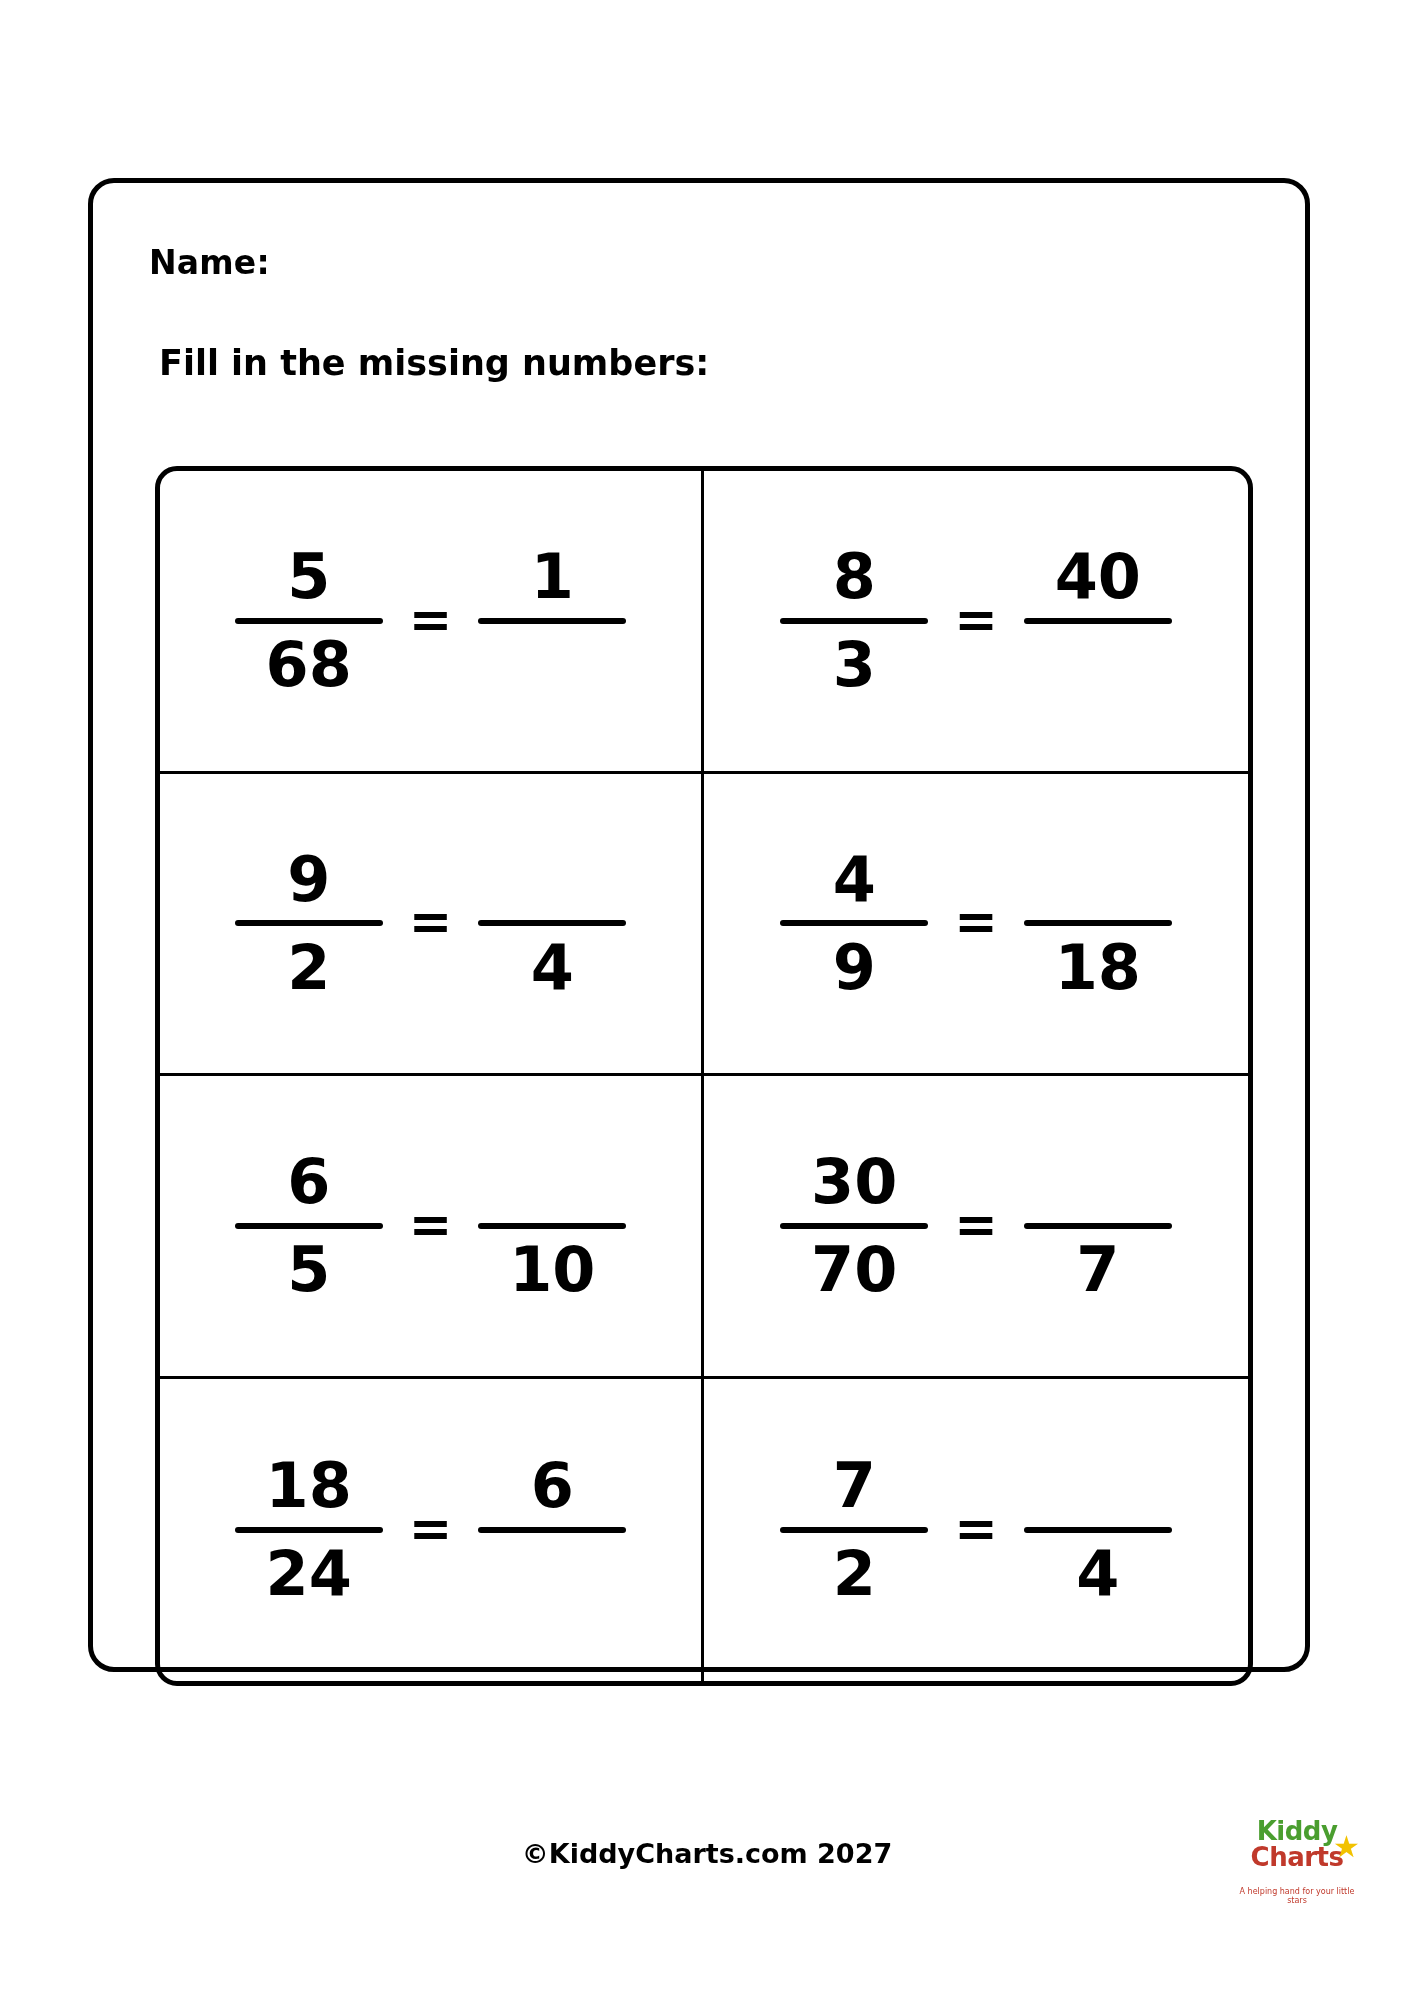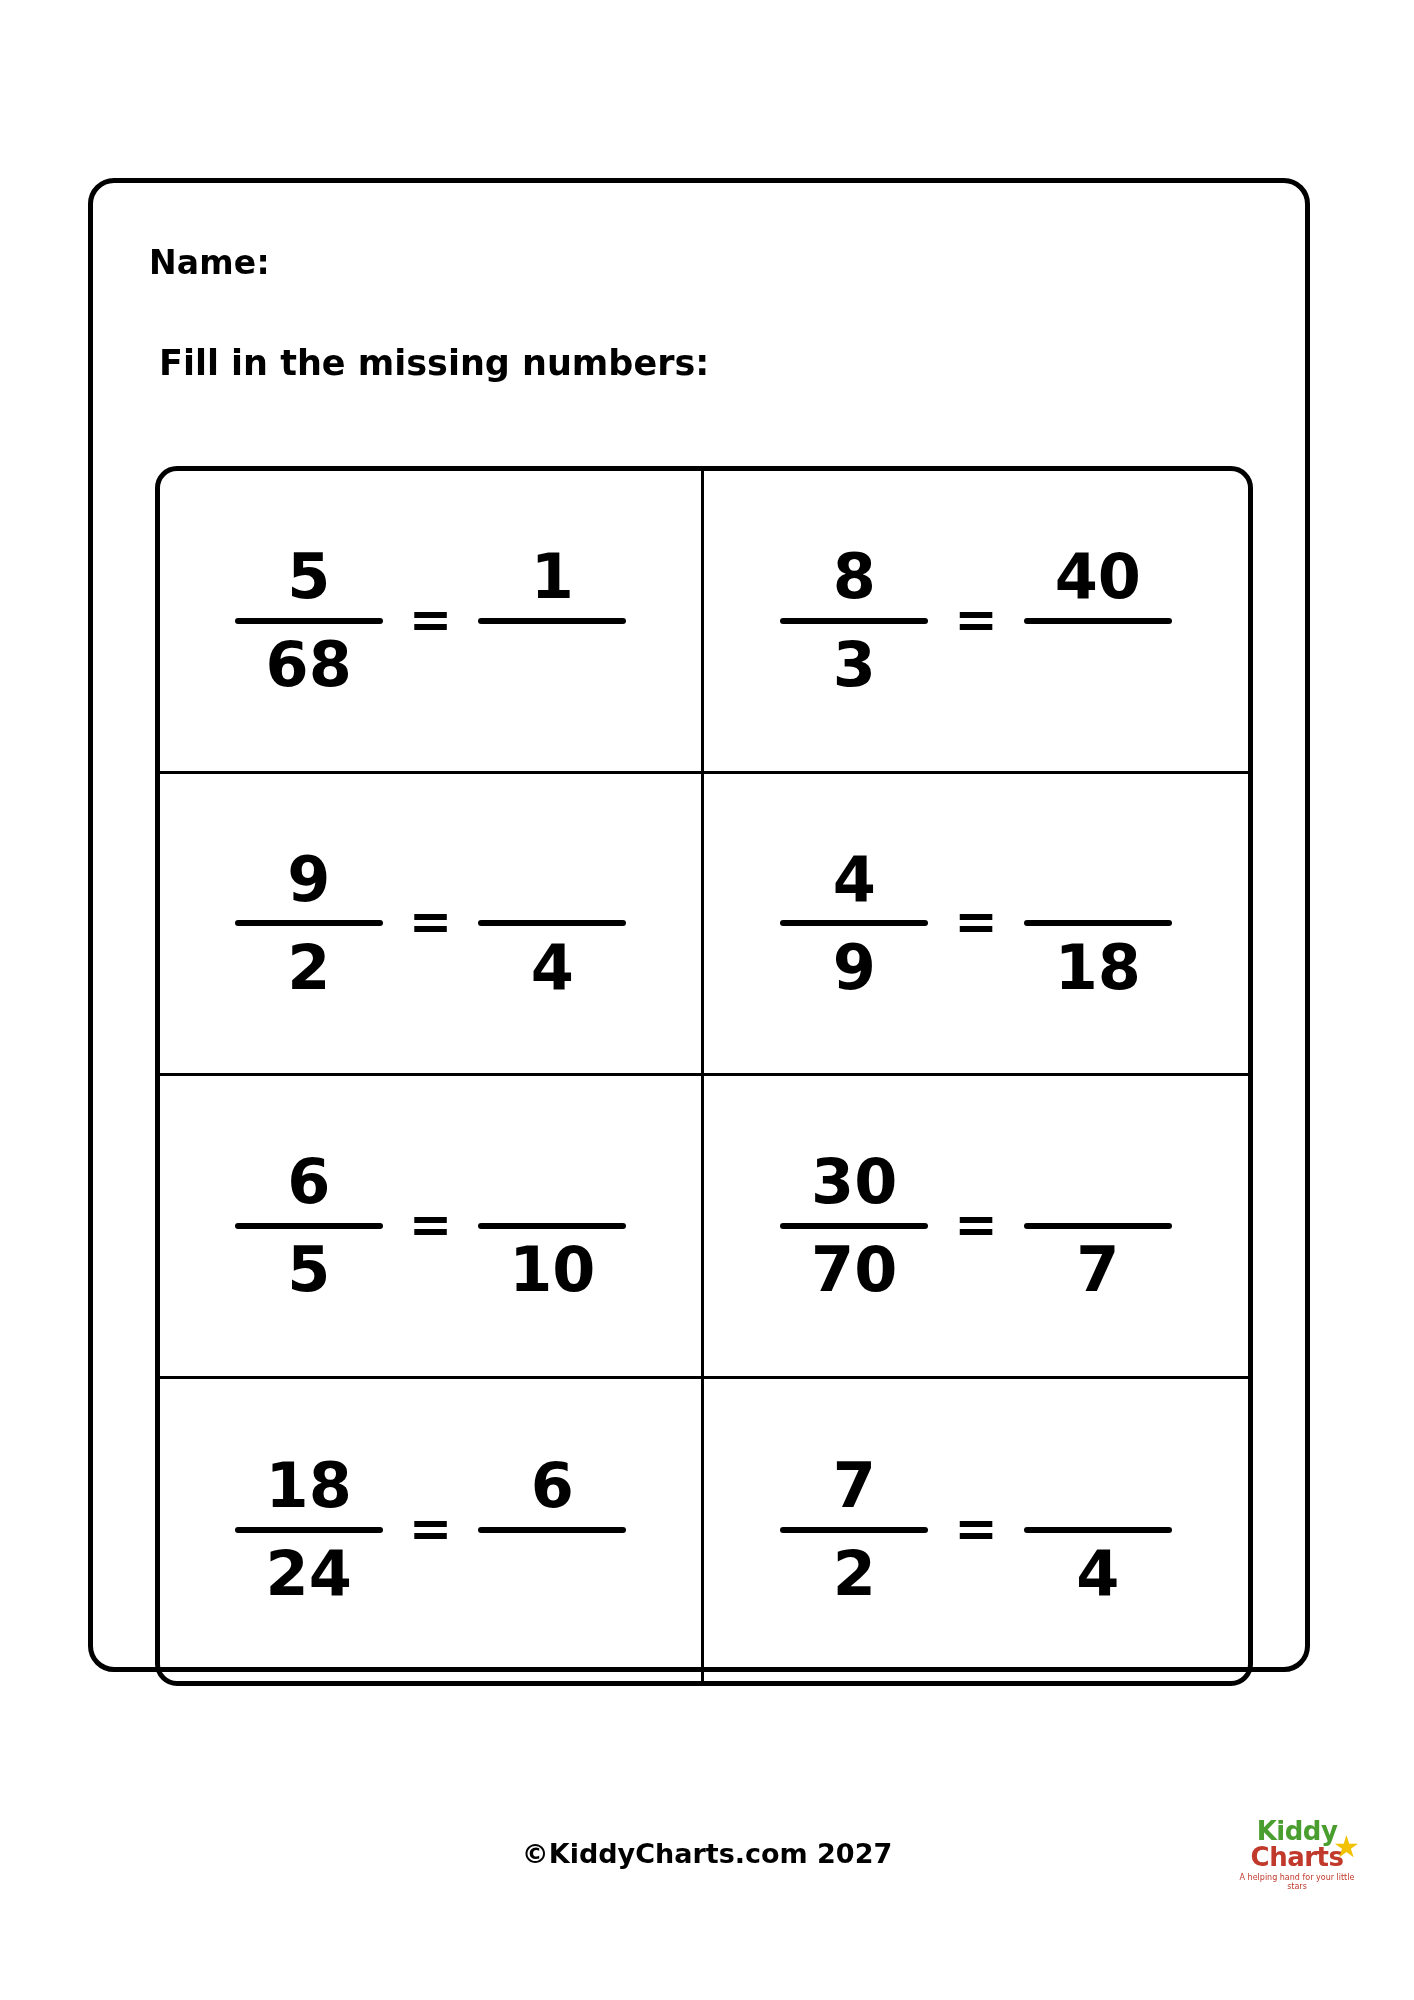--- a/index.html
+++ b/index.html
@@ -142,21 +142,21 @@
   .logo .charts {
     font-size: 26px;
     font-weight: 800;
     color: #c0392b;
     line-height: 1;
     letter-spacing: -0.5px;
   }
   .logo .tag {
     font-size: 8px;
     color: #c0392b;
-    margin-top: 3px;
+    margin-top: 17px;
   }
   .logo .star {
     position: absolute;
     right: 2px;
     top: 14px;
     color: #f2c200;
     font-size: 30px;
     line-height: 1;
   }
 </style>

